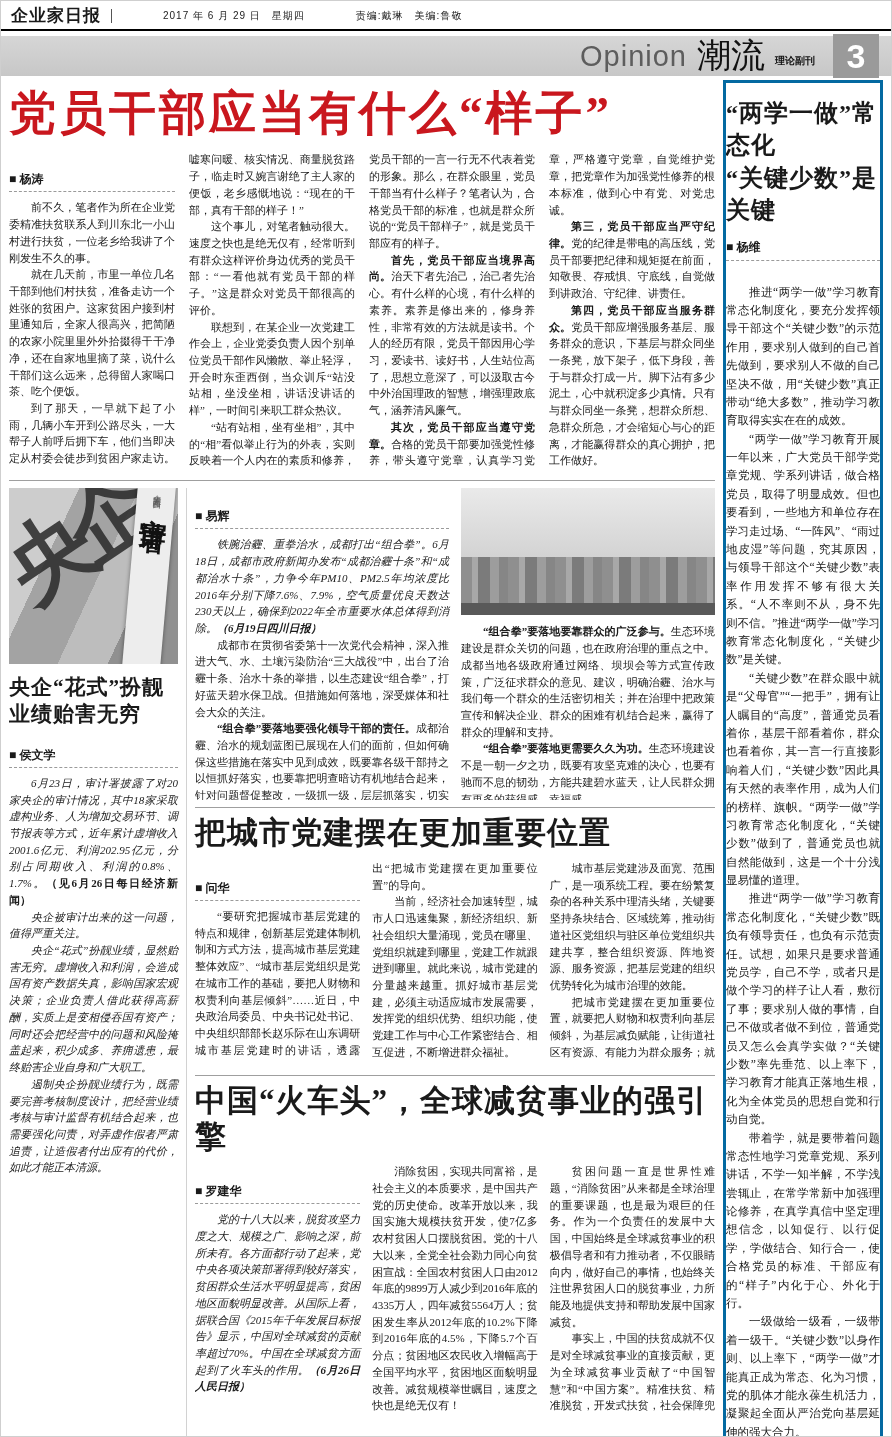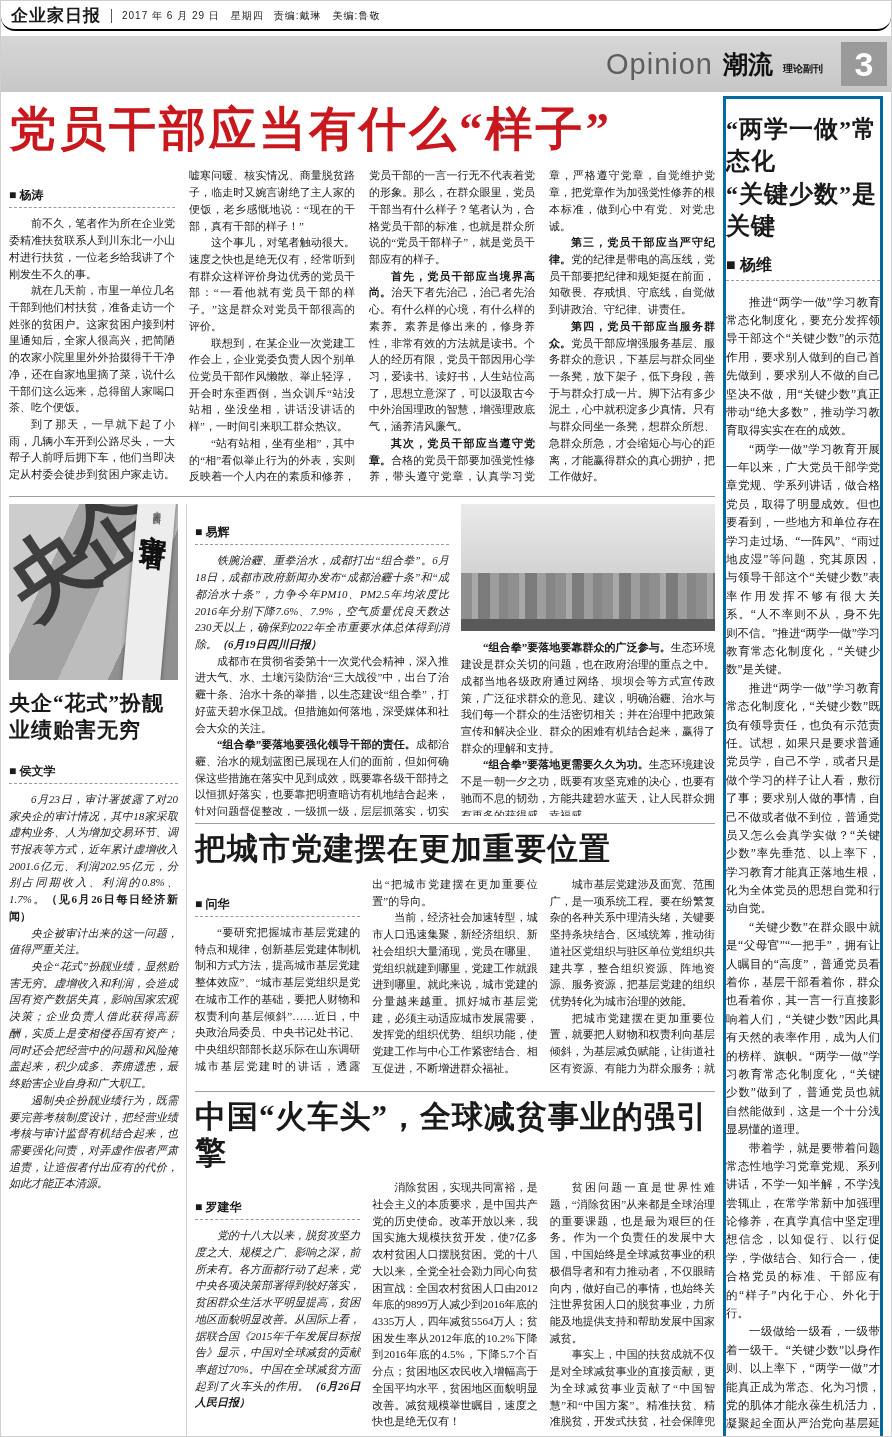--- a/index.html
+++ b/index.html
@@ -3,28 +3,28 @@
 <meta charset="utf-8">
 <style>
   * { margin:0; padding:0; box-sizing:border-box; }
   html,body { background:#e9e9e9; }
   .page {
     width:892px; height:1437px; margin:0 auto; background:#fff;
     font-family:"Liberation Serif","DejaVu Serif",serif; color:#1a1a1a;
     overflow:hidden; position:relative; border:1px solid #cfcfcf;
   }
   
-  .masthead { display:flex; align-items:center; gap:10px; padding:3px 10px 2px; border-bottom:2px solid #000;border-radius:14px; }
+  .masthead { display:flex; align-items:center; gap:10px; padding:3px 10px 2px; border-bottom:2px solid #000; }
   .paper-name { font-weight:bold; font-size:17px; letter-spacing:1px; }
   .masthead-sep { width:1px; height:14px; background:#555; }
-  .masthead-meta { font-size:10px; color:#222; font-family:"Liberation Sans","DejaVu Sans",sans-serif; letter-spacing:1px; }
-  
-  .banner { margin-top:5px; height:56px; background:linear-gradient(#d6d6d6,#c7c7c7); display:flex; align-items:center; justify-content:flex-end; gap:10px; padding-right:4px; }
+  .masthead-meta { font-size:10px; color:#222; font-family:"Liberation Sans","DejaVu Sans",sans-serif; letter-spacing:1px;margin-left:41px; }
+  
+  .banner { margin-top:5px; height:40px; background:linear-gradient(#d6d6d6,#c7c7c7); display:flex; align-items:center; justify-content:flex-end; gap:10px; padding-right:12px; }
   .banner-en { font-family:"Liberation Sans","DejaVu Sans",sans-serif; font-size:29px; color:#5d5d5d; letter-spacing:1px; }
-  .banner-cn { font-size:25px; font-weight:bold; color:#111; font-family:"Liberation Sans","DejaVu Sans",sans-serif; }
+  .banner-cn { font-size:34px; font-weight:normal; color:#111; font-family:"Liberation Sans","DejaVu Sans",sans-serif; }
   .banner-sub { font-size:10px; font-weight:bold; color:#111; margin-top:10px; font-family:"Liberation Sans","DejaVu Sans",sans-serif; }
   .page-num { width:46px; height:44px; background:#9a9a9a; color:#fff; font-size:34px; font-weight:bold;
     display:flex; align-items:center; justify-content:center; margin-left:8px; font-family:"Liberation Sans",sans-serif; }
   
   .content { display:flex; padding:4px 8px 0; gap:8px; height:1416px; }
   .main-col { width:706px; display:flex; flex-direction:column; }
   .side-col { flex:1; border:3px solid #0369a1; padding:14px 0 8px; overflow:hidden; }
   
   .byline { font-weight:bold; font-size:12px; padding-bottom:3px; border-bottom:1px dashed #9a9a9a; margin-bottom:7px; font-family:"Liberation Sans",sans-serif;margin-top:20px; }
   .para { text-indent:2em; text-align:justify; font-size:11px; line-height:1.52; }
@@ -58,21 +58,21 @@
     background:
       repeating-linear-gradient(90deg,#8f8f8f 0 11px,#a8a8a8 11px 17px,#7b7b7b 17px 29px,#9d9d9d 29px 38px,#868686 38px 47px),
       linear-gradient(#efefef 0 52%,#c2c2c2 60%,#8c8c8c 75%,#6f6f6f); }
   .eco-photo::before { content:""; position:absolute; inset:0 0 46% 0; background:linear-gradient(#eaeaea,#d3d3d3); }
   .eco-photo::after { content:""; position:absolute; left:0; right:0; bottom:0; height:12px; background:#595959; }
   .mid-body-3 { column-count:3; column-gap:12px; overflow:hidden; }
   .city-body { height:208px; }
   .pov-body { height:262px; }
   
   .side-title { font-size:24px; font-weight:bold; line-height:1.35; letter-spacing:1px; margin-bottom:12px; }
-  .side-byline { font-weight:bold; font-size:16px; padding-bottom:4px; border-bottom:1px dashed #9a9a9a; margin-bottom:12px; font-family:"Liberation Sans",sans-serif; }
+  .side-byline { font-weight:bold; font-size:12px; padding-bottom:4px; border-bottom:1px dashed #9a9a9a; margin-bottom:22px; font-family:"Liberation Sans",sans-serif; }
   .side-body { overflow:hidden; height:1210px; }
   .side-body .para { font-size:11.5px; line-height:1.6; }
 </style>
 </head>
 <body>
 
 <div class="page">
 
   <div class="masthead">
     <span class="paper-name">企业家日报</span>
@@ -191,21 +191,21 @@
 
     <div class="side-col">
       <div class="side-title">
         <div>“两学一做”常态化</div>
         <div>“关键少数”是关键</div>
       </div>
       <div class="side-byline">■ 杨维</div>
       <div class="side-body">
           <p class="para">推进“两学一做”学习教育常态化制度化，要充分发挥领导干部这个“关键少数”的示范作用，要求别人做到的自己首先做到，要求别人不做的自己坚决不做，用“关键少数”真正带动“绝大多数”，推动学习教育取得实实在在的成效。</p>
           <p class="para">“两学一做”学习教育开展一年以来，广大党员干部学党章党规、学系列讲话，做合格党员，取得了明显成效。但也要看到，一些地方和单位存在学习走过场、“一阵风”、“雨过地皮湿”等问题，究其原因，与领导干部这个“关键少数”表率作用发挥不够有很大关系。“人不率则不从，身不先则不信。”推进“两学一做”学习教育常态化制度化，“关键少数”是关键。</p>
+          <p class="para">“关键少数”在群众眼中就是“父母官”“一把手”，拥有让人瞩目的“高度”，普通党员看着你，基层干部看着你，群众也看着你，其一言一行直接影响着人们，“关键少数”因此具有天然的表率作用，成为人们的榜样、旗帜。“两学一做”学习教育常态化制度化，“关键少数”做到了，普通党员也就自然能做到，这是一个十分浅显易懂的道理。</p>
           <p class="para">推进“两学一做”学习教育常态化制度化，“关键少数”既负有领导责任，也负有示范责任。试想，如果只是要求普通党员学，自己不学，或者只是做个学习的样子让人看，敷衍了事；要求别人做的事情，自己不做或者做不到位，普通党员又怎么会真学实做？“关键少数”率先垂范、以上率下，学习教育才能真正落地生根，化为全体党员的思想自觉和行动自觉。</p>
-          <p class="para">“关键少数”在群众眼中就是“父母官”“一把手”，拥有让人瞩目的“高度”，普通党员看着你，基层干部看着你，群众也看着你，其一言一行直接影响着人们，“关键少数”因此具有天然的表率作用，成为人们的榜样、旗帜。“两学一做”学习教育常态化制度化，“关键少数”做到了，普通党员也就自然能做到，这是一个十分浅显易懂的道理。</p>
           <p class="para">带着学，就是要带着问题常态性地学习党章党规、系列讲话，不学一知半解，不学浅尝辄止，在常学常新中加强理论修养，在真学真信中坚定理想信念，以知促行、以行促学，学做结合、知行合一，使合格党员的标准、干部应有的“样子”内化于心、外化于行。</p>
           <p class="para">一级做给一级看，一级带着一级干。“关键少数”以身作则、以上率下，“两学一做”才能真正成为常态、化为习惯，党的肌体才能永葆生机活力，凝聚起全面从严治党向基层延伸的强大合力。</p>
         </div>
     </div>
 
   </div>
 </div>
 
 </body></html>

